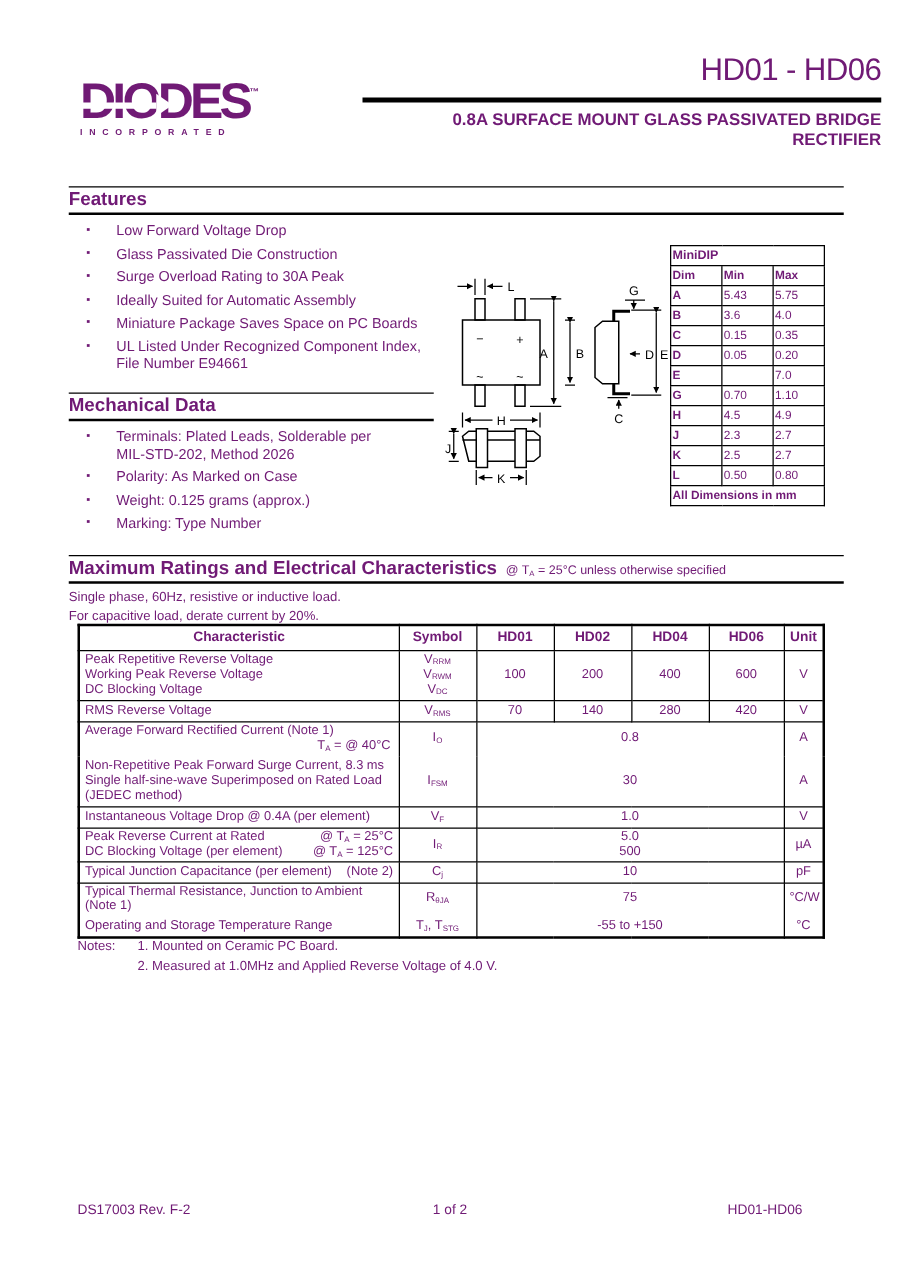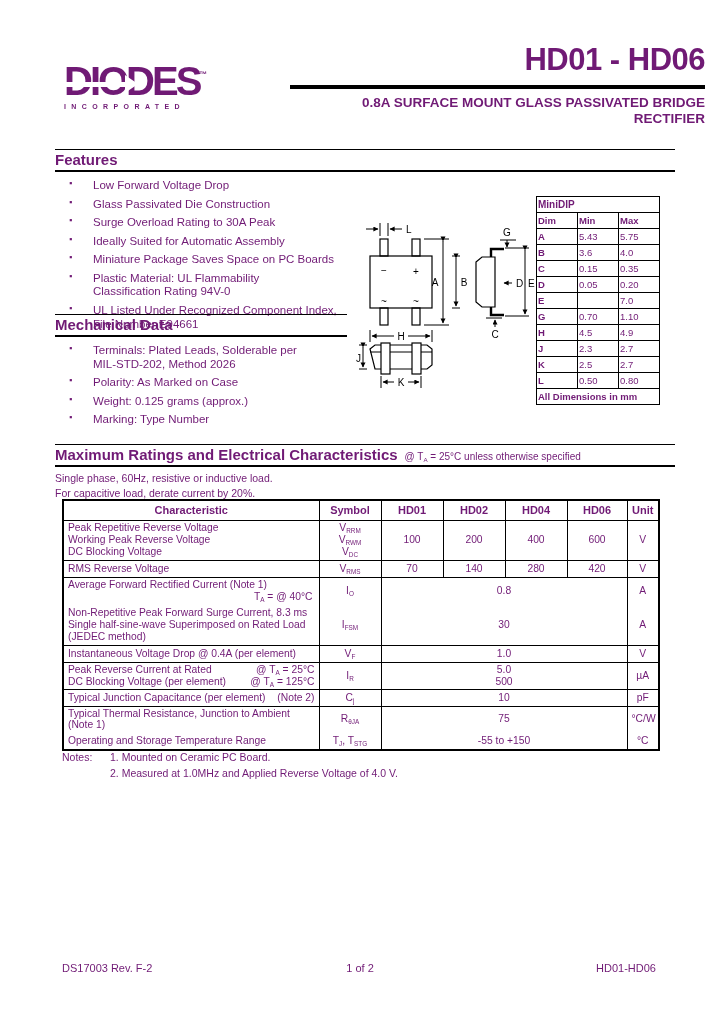--- a/index.html
+++ b/index.html
@@ -10,21 +10,21 @@
   }
   
   .logo { position:absolute; left:64px; top:62px; width:170px; }
   .logo-word { position:relative; font-size:40px; font-weight:bold; letter-spacing:-3px; line-height:0.95; }
   .logo-tm { font-size:8px; letter-spacing:0; vertical-align:18px; }
   .logo-stripe { position:absolute; left:1px; top:20px; width:60px; height:5px; background:#fff; }
   .logo-tip { position:absolute; left:61px; top:13px; width:0; height:0;
     border-left:13px solid #fff; border-top:9px solid transparent; border-bottom:9px solid transparent; }
   .logo-sub { font-size:7px; font-weight:bold; letter-spacing:5.4px; margin-top:3px; white-space:nowrap; }
   .title-block { position:absolute; top:42px; right:15px; width:415px; text-align:right; }
-  .doc-title { font-size:31px; font-weight:bold; letter-spacing:-0.5px; }
+  .doc-title { font-size:25px; font-weight:normal; letter-spacing:-0.5px; }
   .title-rule { border-top:4px solid #000; margin:7px 0 6px 0; width:100%; }
   .doc-subtitle { font-size:13.5px; font-weight:bold; line-height:1.2; }
   
   .rule-thin { border-top:1.5px solid #000; }
   .rule-thick { border-top:2.5px solid #000; }
   .sec-heading { font-size:15px; font-weight:bold; padding:1px 0 2px 0; }
   .sec-full { position:absolute; left:55px; right:45px; }
   .sec-left { position:absolute; left:55px; width:292px; }
   
   .blist { list-style:none; margin-top:7px; font-size:11.5px; line-height:1.18; }
@@ -52,21 +52,21 @@
   .nb td { border-bottom:none; }
   .nt td { border-top:none; }
   .h-r1 { height:40px; } .h-r2 { height:17px; } .h-r3 { height:28px; } .h-r4 { height:40px; }
   .h-r5 { height:17px; } .h-r6 { height:27px; } .h-r7 { height:17px; } .h-r8 { height:18px; } .h-r9 { height:18px; }
   
   .notes { position:absolute; left:62px; top:750px; display:flex; font-size:10.5px; line-height:1.5; }
   .notes-label { width:48px; }
   .footer { position:absolute; left:62px; right:62px; top:962px; font-size:11px; }
   .footer .f-left { position:absolute; left:0; }
   .footer .f-center { position:absolute; left:0; right:0; text-align:center; }
-  .footer .f-right { position:absolute; right:2px; }
+  .footer .f-right { position:absolute; right:16px; }
   
   .pkg-svg { position:absolute; left:356px; top:196px; }
   .dimtext { font-size:10px; fill:#000; font-family:"Liberation Sans", sans-serif; }
 </style>
 </head>
 <body>
 
 <div class="page">
 
   <div class="logo">
@@ -99,24 +99,20 @@
           <div>Glass Passivated Die Construction</div>
         </li>
       <li>
           <div>Surge Overload Rating to 30A Peak</div>
         </li>
       <li>
           <div>Ideally Suited for Automatic Assembly</div>
         </li>
       <li>
           <div>Miniature Package Saves Space on PC Boards</div>
-        </li>
-      <li>
-          <div>Plastic Material: UL Flammability</div>
-          <div>Classification Rating 94V-0</div>
         </li>
       <li>
           <div>UL Listed Under Recognized Component Index,</div>
           <div>File Number E94661</div>
         </li>
     </ul>
   </div>
 
   <svg class="pkg-svg" width="180" height="205" viewBox="0 0 180 205">
     <defs>

